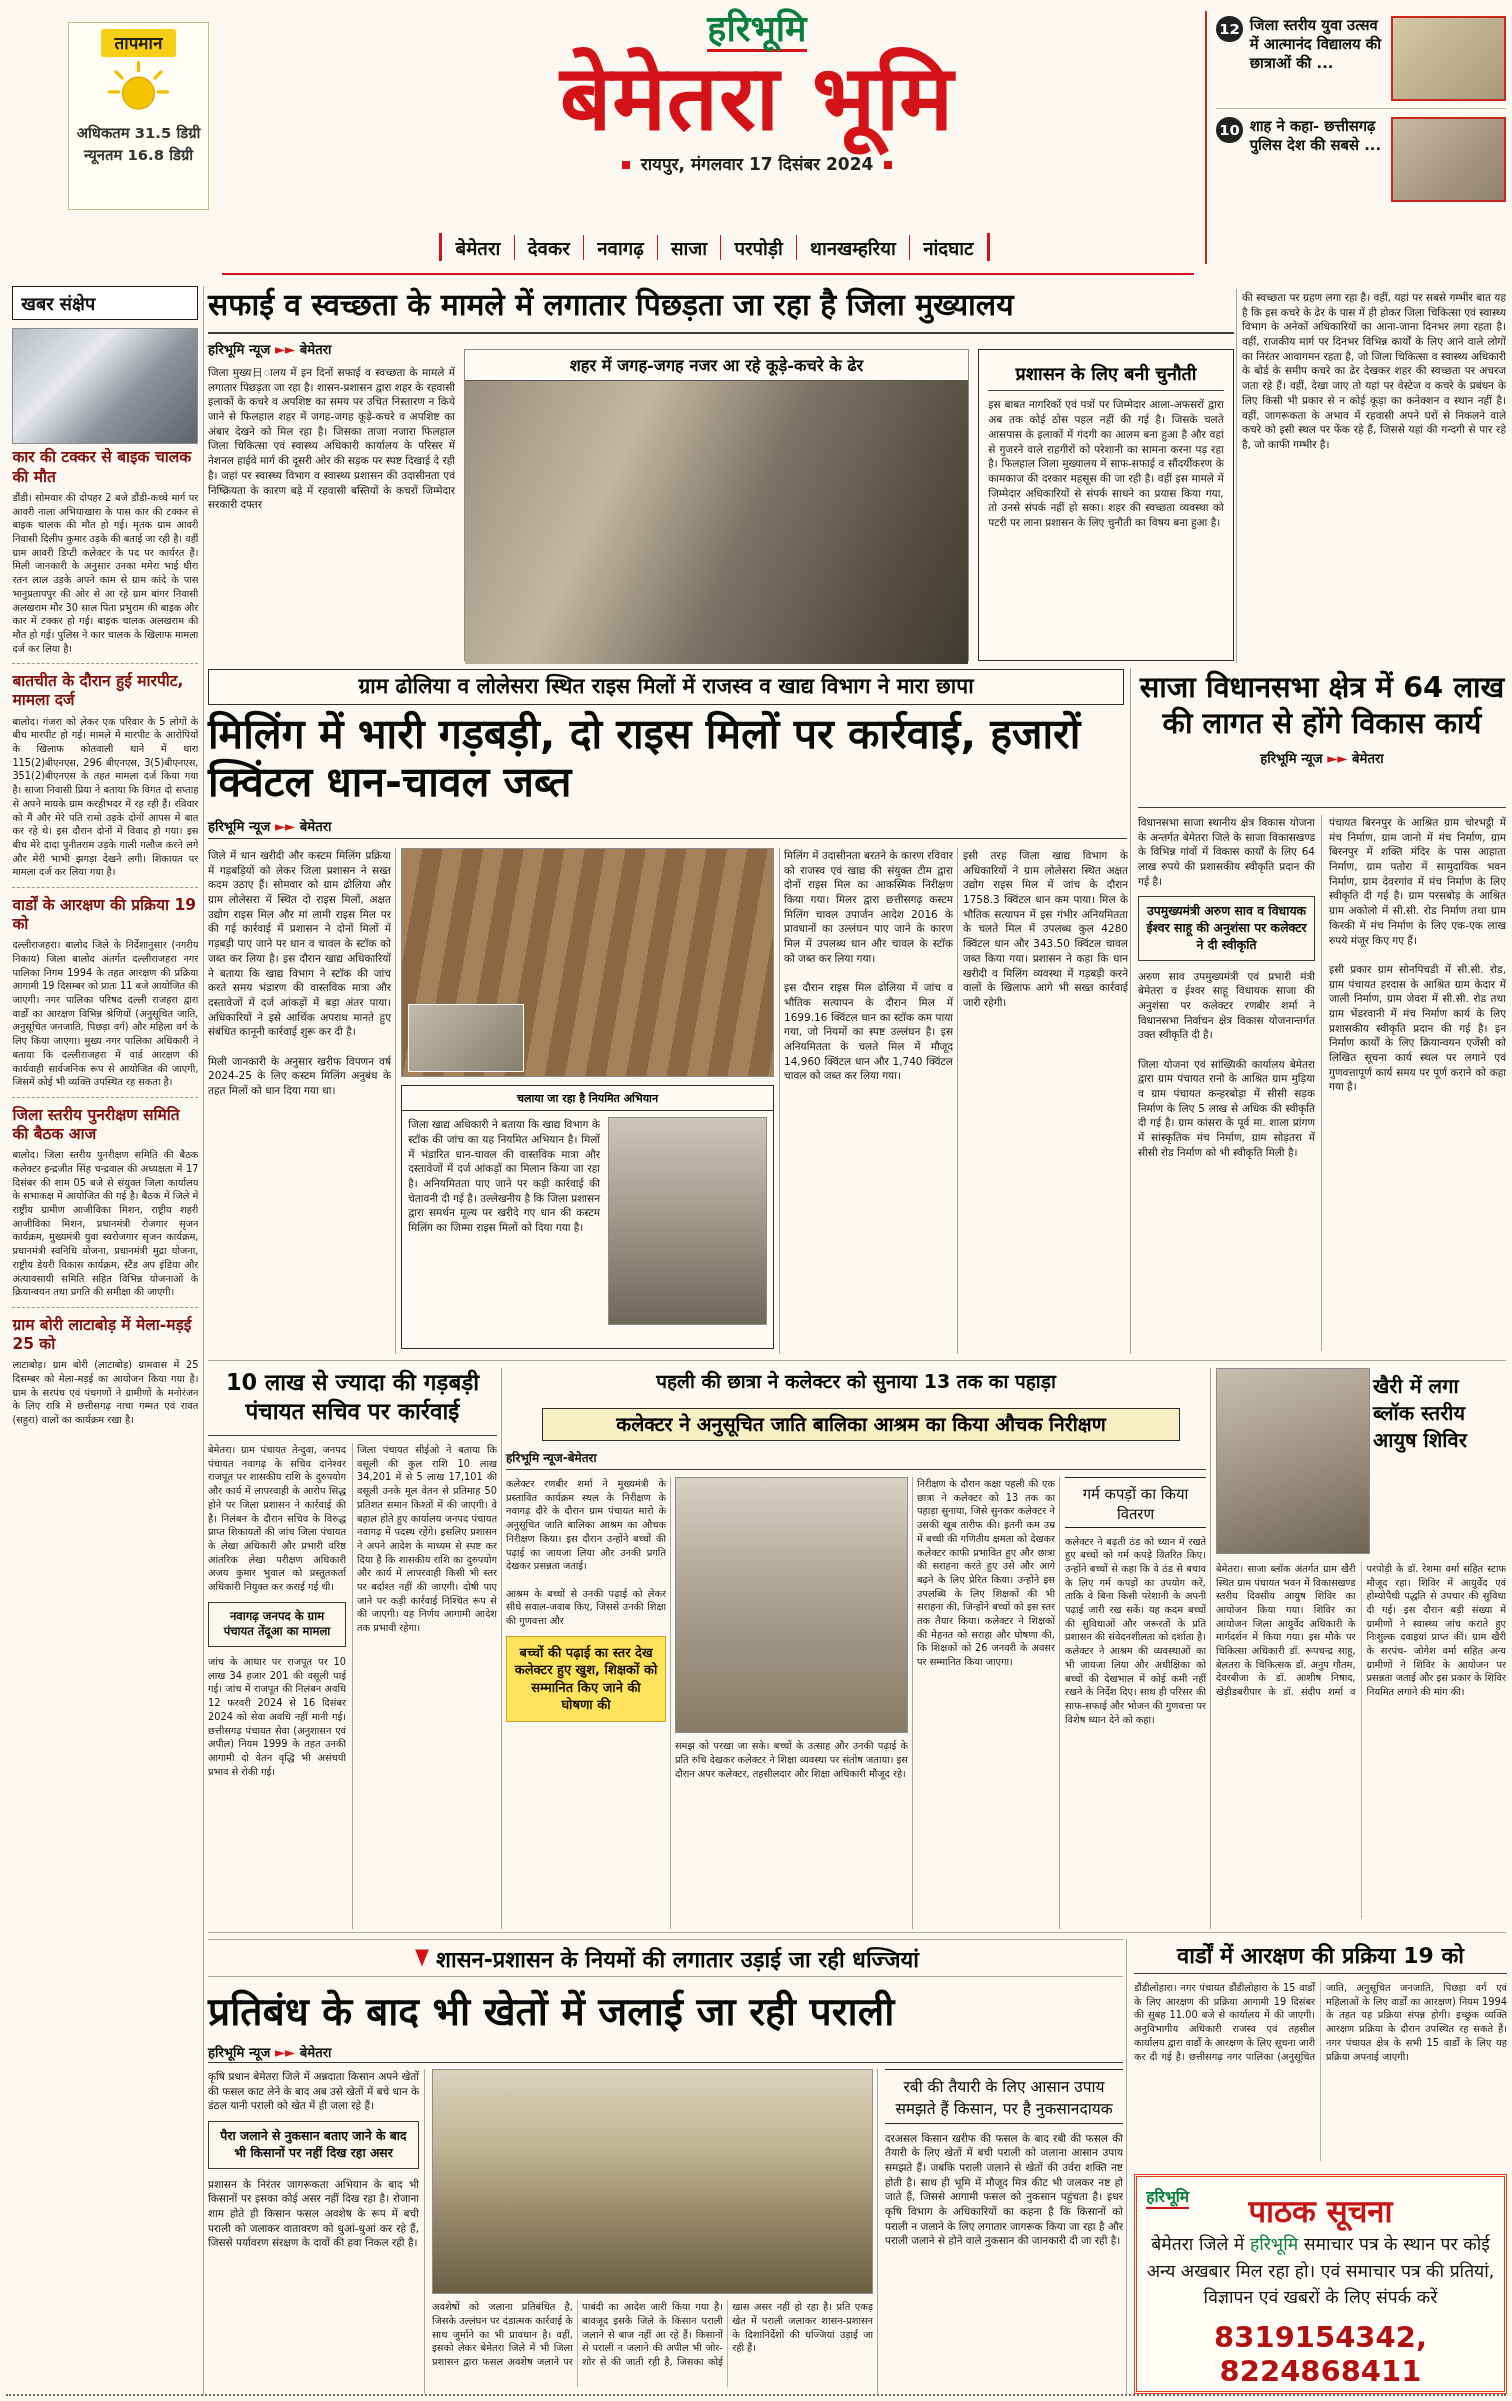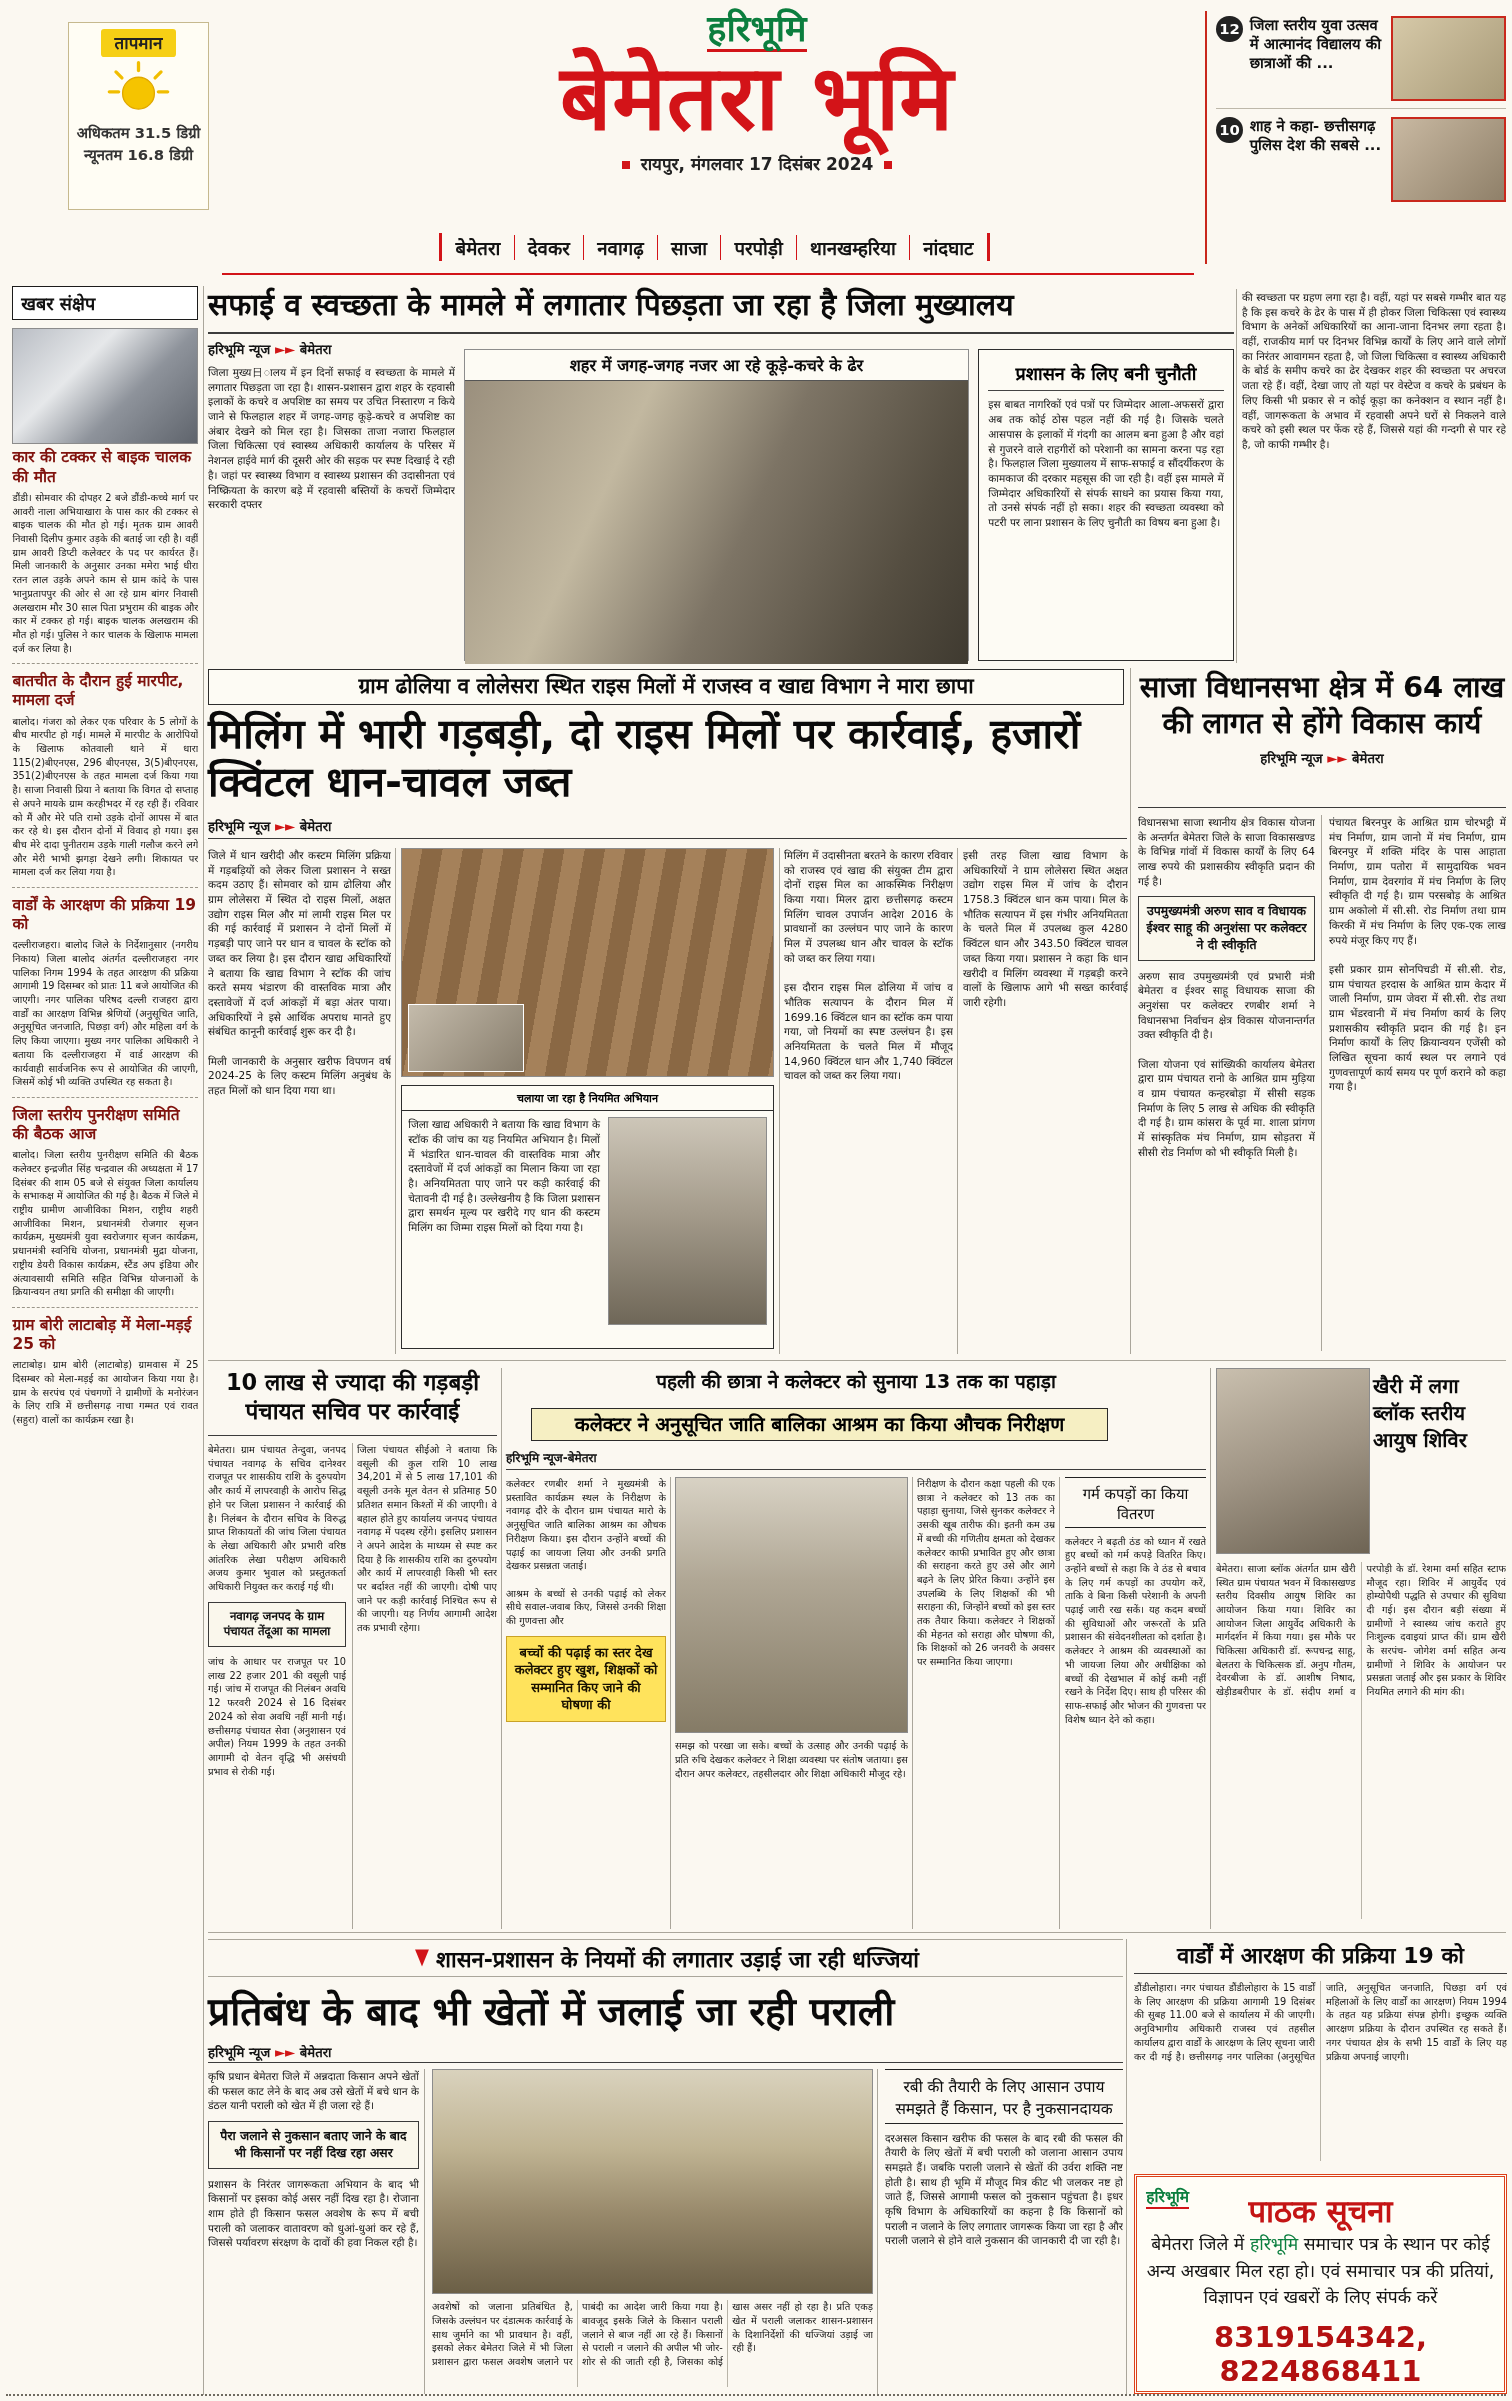--- a/index.html
+++ b/index.html
@@ -220,30 +220,30 @@
   </section>
 
   <div class="hrule" style="left:208px;top:1360px;width:1298px"></div>
 
   <section class="abs" style="left:208px;top:1368px;width:289px;height:561px">
     <h2 class="headline center" style="font-size:22.5px;line-height:1.3">10 लाख से ज्यादा की गड़बड़ी पंचायत सचिव पर कार्रवाई</h2>
     <div class="abs dark" style="left:0;top:67px;width:289px;height:0.8px"></div>
     <div class="abs" style="left:0;top:75px;width:138px;height:486px;overflow:hidden">
       <p class="bodytxt sm">बेमेतरा। ग्राम पंचायत तेन्दुवा, जनपद पंचायत नवागढ़ के सचिव दानेश्वर राजपूत पर शासकीय राशि के दुरुपयोग और कार्य में लापरवाही के आरोप सिद्ध होने पर जिला प्रशासन ने कार्रवाई की है। निलंबन के दौरान सचिव के विरुद्ध प्राप्त शिकायतों की जांच जिला पंचायत के लेखा अधिकारी और प्रभारी वरिष्ठ आंतरिक लेखा परीक्षण अधिकारी अजय कुमार भुवाल को प्रस्तुतकर्ता अधिकारी नियुक्त कर कराई गई थी।</p>
       <div class="insetbox" style="font-size:11.6px">नवागढ़ जनपद के ग्राम पंचायत तेंदूआ का मामला</div>
-      <p class="bodytxt sm">जांच के आधार पर राजपूत पर 10 लाख 22 हजार 201 की वसूली पाई गई। जांच में राजपूत की निलंबन अवधि 12 फरवरी 2024 से 16 दिसंबर 2024 को सेवा अवधि नहीं मानी गई। छत्तीसगढ़ पंचायत सेवा (अनुशासन एवं अपील) नियम 1999 के तहत उनकी आगामी दो वेतन वृद्धि भी असंचयी प्रभाव से रोकी गई।</p>
+      <p class="bodytxt sm">जांच के आधार पर राजपूत पर 10 लाख 34 हजार 201 की वसूली पाई गई। जांच में राजपूत की निलंबन अवधि 12 फरवरी 2024 से 16 दिसंबर 2024 को सेवा अवधि नहीं मानी गई। छत्तीसगढ़ पंचायत सेवा (अनुशासन एवं अपील) नियम 1999 के तहत उनकी आगामी दो वेतन वृद्धि भी असंचयी प्रभाव से रोकी गई।</p>
     </div>
     <div class="vrule" style="left:144px;top:75px;height:486px"></div>
     <p class="abs bodytxt sm" style="left:149px;top:75px;width:140px;height:486px;overflow:hidden">जिला पंचायत सीईओ ने बताया कि वसूली की कुल राशि 10 लाख 34,201 में से 5 लाख 17,101 की वसूली उनके मूल वेतन से प्रतिमाह 50 प्रतिशत समान किश्तों में की जाएगी। वे बहाल होते हुए कार्यालय जनपद पंचायत नवागढ़ में पदस्थ रहेंगे। इसलिए प्रशासन ने अपने आदेश के माध्यम से स्पष्ट कर दिया है कि शासकीय राशि का दुरुपयोग और कार्य में लापरवाही किसी भी स्तर पर बर्दाश्त नहीं की जाएगी। दोषी पाए जाने पर कड़ी कार्रवाई निश्चित रूप से की जाएगी। यह निर्णय आगामी आदेश तक प्रभावी रहेगा।</p>
   </section>
 
   <div class="vrule" style="left:501px;top:1368px;height:561px"></div>
   <section class="abs" style="left:506px;top:1368px;width:700px;height:561px">
     <h2 class="headline center" style="font-size:19px">पहली की छात्रा ने कलेक्टर को सुनाया 13 तक का पहाड़ा</h2>
-    <div class="abs subbar" style="left:25px;top:40px;width:577px">कलेक्टर ने अनुसूचित जाति बालिका आश्रम का किया औचक निरीक्षण</div>
+    <div class="abs subbar" style="left:36px;top:40px;width:638px">कलेक्टर ने अनुसूचित जाति बालिका आश्रम का किया औचक निरीक्षण</div>
     <div class="abs byline" style="left:0;top:81px;font-size:12px">हरिभूमि न्यूज-बेमेतरा</div>
     <div class="abs dark" style="left:0;top:101px;width:700px;height:0.8px"></div>
     <div class="abs" style="left:0;top:109px;width:160px;height:452px;overflow:hidden">
       <p class="bodytxt sm">कलेक्टर रणबीर शर्मा ने मुख्यमंत्री के प्रस्तावित कार्यक्रम स्थल के निरीक्षण के नवागढ़ दौरे के दौरान ग्राम पंचायत मारो के अनुसूचित जाति बालिका आश्रम का औचक निरीक्षण किया। इस दौरान उन्होंने बच्चों की पढ़ाई का जायजा लिया और उनकी प्रगति देखकर प्रसन्नता जताई।
 
 आश्रम के बच्चों से उनकी पढ़ाई को लेकर सीधे सवाल-जवाब किए, जिससे उनकी शिक्षा की गुणवत्ता और</p>
       <div class="ybox">बच्चों की पढ़ाई का स्तर देख कलेक्टर हुए खुश, शिक्षकों को सम्मानित किए जाने की घोषणा की</div>
     </div>
     <div class="vrule" style="left:164px;top:109px;height:452px"></div>
     <div class="abs" style="left:169px;top:109px;width:233px;height:452px;overflow:hidden">

